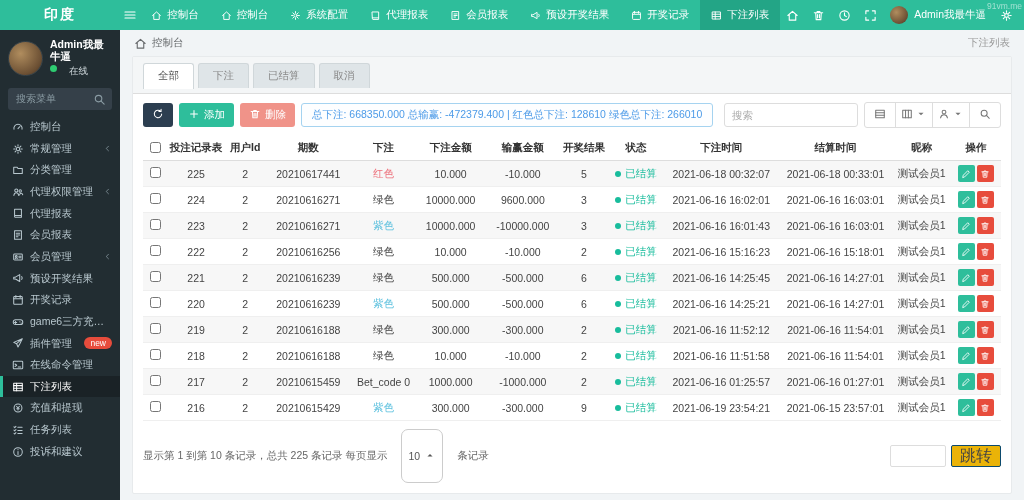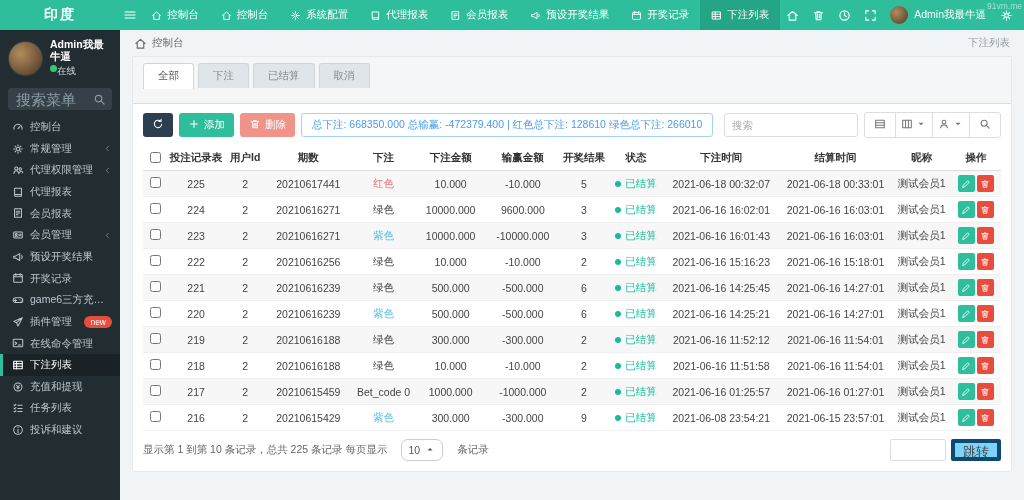--- a/index.html
+++ b/index.html
@@ -6,24 +6,24 @@
     font-family:"Liberation Sans","DejaVu Sans",sans-serif;background:#f1f4f6;}
   #app{display:flex;width:1024px;height:500px;}
 
   
   .sidebar{width:120px;min-width:120px;background:#222d32;color:#b8c7ce;display:flex;flex-direction:column;position:relative;}
   .logo{height:30px;background:#2ebe9b;color:#fff;font-weight:bold;font-size:14px;display:flex;align-items:center;justify-content:center;letter-spacing:2px;}
   .user-panel{display:flex;align-items:center;gap:7px;padding:9px 8px 7px 8px;}
   .avatar{width:33px;height:33px;border-radius:50%;background:radial-gradient(circle at 35% 35%,#b08d5e,#6b4f33 70%,#3c2c1c);border:1px solid #384349;flex:none;}
   .user-meta{display:flex;flex-direction:column;gap:3px;}
   .user-name{color:#fff;font-size:10.5px;font-weight:bold;line-height:1.1;}
-  .user-status{font-size:9.5px;color:#cfd8dc;display:flex;align-items:flex-start;gap:0;}
+  .user-status{font-size:9.5px;color:#cfd8dc;display:flex;align-items:flex-start;gap:12px;}
   .dot-green{width:7px;height:7px;border-radius:50%;background:#2ecc71;display:inline-block;}
   .sidebar-search{margin:3px 8px 6px 8px;background:#354049;border-radius:3px;display:flex;align-items:center;height:22px;padding:0 6px;}
-  .sidebar-search input{flex:1;min-width:0;background:transparent;border:none;outline:none;color:#cfd8dc;font-size:15px;}
+  .sidebar-search input{flex:1;min-width:0;background:transparent;border:none;outline:none;color:#cfd8dc;font-size:10px;font-family:Liberation Mono, monospace;}
   .sidebar-search input::placeholder{color:#8a9ba3;}
   .sidebar-search .s-icon{color:#8a9ba3;display:flex;}
   .menu{flex:1;overflow:hidden;}
   .menu-item{display:flex;align-items:center;gap:6px;padding:4px 8px;font-size:10.5px;cursor:pointer;border-left:3px solid transparent;line-height:1.3;white-space:nowrap;}
   .menu-item .mi-icon{display:flex;flex:none;width:13px;justify-content:center;}
   .menu-item .mi-label{overflow:hidden;text-overflow:ellipsis;}
   .menu-item.active{background:#1a2226;color:#fff;border-left-color:#2ebe9b;}
   .menu-item .mi-chevron{margin-left:auto;color:#8a9ba3;display:flex;}
   .badge-new{background:#e74c3c;color:#fff;font-size:8.5px;border-radius:8px;padding:1px 6px;margin-left:auto;line-height:1.2;}
 
@@ -37,21 +37,21 @@
   .tn-icon-btn{width:24px;height:30px;display:flex;align-items:center;justify-content:center;cursor:pointer;color:#fff;}
   .tn-avatar{width:18px;height:18px;border-radius:50%;background:radial-gradient(circle at 35% 35%,#b08d5e,#6b4f33 70%,#3c2c1c);margin:0 4px 0 6px;}
   .tn-user{font-size:10.5px;margin-right:6px;white-space:nowrap;cursor:pointer;}
   .watermark{position:absolute;right:2px;top:1px;font-size:8.5px;color:rgba(255,255,255,.55);pointer-events:none;}
 
   .breadcrumb-row{height:26px;display:flex;align-items:center;justify-content:space-between;padding:0 14px;font-size:10.5px;color:#676a6c;}
   .breadcrumb{display:flex;align-items:center;gap:5px;cursor:pointer;}
   .breadcrumb-right{color:#999;}
 
   .panel{margin:0 12px;background:#fff;border:1px solid #e7eaec;border-radius:2px;display:flex;flex-direction:column;}
-  .tabbar{background:#f4f6f7;border-bottom:1px solid #ddd;padding:6px 10px 15px 10px;display:flex;gap:4px;}
+  .tabbar{background:#f4f6f7;border-bottom:1px solid #ddd;padding:6px 10px 5px 10px;display:flex;gap:4px;}
   .tab{font-size:10.5px;color:#888;background:#dfe5e8;border:1px solid #d0d7da;border-bottom:none;border-radius:3px 3px 0 0;padding:5px 14px;cursor:pointer;position:relative;}
   .tab.active{background:#fff;color:#555;margin-bottom:-1px;padding-bottom:6px;}
 
   .panel-body{padding:8px 10px 10px 10px;}
   .toolbar-row{display:flex;align-items:center;justify-content:space-between;margin-bottom:8px;}
   .toolbar-left{display:flex;align-items:center;gap:6px;}
   .btn{border:none;border-radius:3px;height:24px;display:inline-flex;align-items:center;gap:4px;font-size:10.5px;cursor:pointer;padding:0 9px;color:#fff;}
   .btn-refresh{background:#2c3e50;width:30px;justify-content:center;padding:0;}
   .btn-add{background:#2ebe9b;}
   .btn-del{background:#e74c3c;opacity:.6;}
@@ -74,27 +74,27 @@
   .bet-plain{color:#444;}
   .status-cell{color:#18bc9c;display:flex;align-items:center;justify-content:center;gap:4px;}
   .dot-status{width:6px;height:6px;border-radius:50%;background:#18bc9c;display:inline-block;}
   .op-btn{width:17px;height:17px;border:none;border-radius:2px;color:#fff;display:inline-flex;align-items:center;justify-content:center;cursor:pointer;margin:0 1px;padding:0;}
   .op-edit{background:#2ebe9b;}
   .op-del{background:#e74c3c;}
   input[type=checkbox]{width:11px;height:11px;margin:0;cursor:pointer;}
 
   .footer-row{display:flex;align-items:center;justify-content:space-between;margin-top:8px;font-size:10.5px;color:#666;}
   .footer-info{display:flex;align-items:center;gap:14px;}
-  .perpage{border:1px solid #ccc;border-radius:7px;height:20px;padding:0 6px;display:inline-flex;align-items:center;gap:4px;background:#fff;cursor:pointer;color:#555;}
+  .perpage{border:1px solid #ccc;border-radius:7px;height:20px;padding:16px 6px;display:inline-flex;align-items:center;gap:4px;background:#fff;cursor:pointer;color:#555;}
   .pager{display:flex;align-items:center;}
   .page-btn{min-width:24px;height:22px;padding:0 7px;border:1px solid #ddd;background:#fff;color:#444;display:inline-flex;align-items:center;justify-content:center;cursor:pointer;margin-left:-1px;box-sizing:border-box;font-size:10.5px;}
   .page-btn.active{background:#2c3e50;border-color:#2c3e50;color:#fff;}
   .page-btn.disabled{color:#aaa;cursor:default;}
   .jump-input{width:46px;height:20px;border:1px solid #ddd;border-radius:2px;margin-left:8px;outline:none;padding:0 4px;font-size:10.5px;}
-  .jump-btn{height:22px;border:4px solid #0c4a6e;background:#7dd3fc;border-radius:2px;color:#444;font-size:13px;padding:0 8px;margin-left:5px;cursor:pointer;}
+  .jump-btn{height:22px;border:1px solid #0c4a6e;background:#eab308;border-radius:2px;color:#444;font-size:16px;padding:0 8px;margin-left:5px;cursor:pointer;}
 </style>
 </head>
 <body>
 
 <div id="app">
 
   <aside class="sidebar">
     <div class="logo">印度</div>
     <div class="user-panel">
       <div class="avatar"></div>
@@ -131,20 +131,28 @@
               <circle cx="7" cy="7" r="2"></circle>
               <path d="M7 2v1.6M7 10.4V12M2 7h1.6M10.4 7H12M3.6 3.6l1.1 1.1M9.3 9.3l1.1 1.1M10.4 3.6L9.3 4.7M4.7 9.3l-1.1 1.1"></path>
             </svg>
           </span>
           <span class="mi-label">常规管理</span>
           <span class="mi-chevron">
             <svg width="9" height="9" viewBox="0 0 14 14" fill="none" stroke="currentColor" stroke-width="1.2" stroke-linecap="round" stroke-linejoin="round">
               <path d="M8.5 3.5L5 7l3.5 3.5"></path>
             </svg>
           </span>
+        </div>
+        <div class="menu-item">
+          <span class="mi-icon">
+            <svg width="12" height="12" viewBox="0 0 14 14" fill="none" stroke="currentColor" stroke-width="1.2" stroke-linecap="round" stroke-linejoin="round">
+              <path d="M2 3.8h4l1 1.4h5V11H2z"></path>
+            </svg>
+          </span>
+          <span class="mi-label">分类管理</span>
         </div>
         <div class="menu-item">
           <span class="mi-icon">
             <svg width="12" height="12" viewBox="0 0 14 14" fill="none" stroke="currentColor" stroke-width="1.2" stroke-linecap="round" stroke-linejoin="round">
               <circle cx="5" cy="5.3" r="1.8"></circle>
               <circle cx="9.6" cy="5.9" r="1.4"></circle>
               <path d="M2.2 11c.3-2 1.4-3 2.8-3s2.5 1 2.8 3M8.8 10.5c.2-1.3 1-2 1.9-2 .8 0 1.5.6 1.8 1.7"></path>
             </svg>
           </span>
           <span class="mi-label">代理权限管理</span>
@@ -751,21 +759,21 @@
                 <td class="bet-cyan">紫色</td>
                 <td>300.000</td>
                 <td>-300.000</td>
                 <td>9</td>
                 <td>
                   <span class="status-cell">
                     <span class="dot-status"></span>
                     <span>已结算</span>
                   </span>
                 </td>
-                <td>2021-06-08 23:54:21</td>
+                <td>2021-06-19 23:54:21</td>
                 <td>2021-06-15 23:57:01</td>
                 <td>测试会员1</td>
                 <td><button class="op-btn op-edit">
                     <svg width="10" height="10" viewBox="0 0 14 14" fill="none" stroke="currentColor" stroke-width="1.2" stroke-linecap="round" stroke-linejoin="round">
                       <path d="M2.5 11.5l.7-2.8 6.3-6.3 2.1 2.1-6.3 6.3z"></path>
                     </svg>
                   </button><button class="op-btn op-del">
                     <svg width="10" height="10" viewBox="0 0 14 14" fill="none" stroke="currentColor" stroke-width="1.2" stroke-linecap="round" stroke-linejoin="round">
                       <path d="M2.5 4h9M5.5 4V2.8h3V4M4 4l.5 7.5h5L10 4M6 6v3.5M8 6v3.5"></path>
                     </svg>

